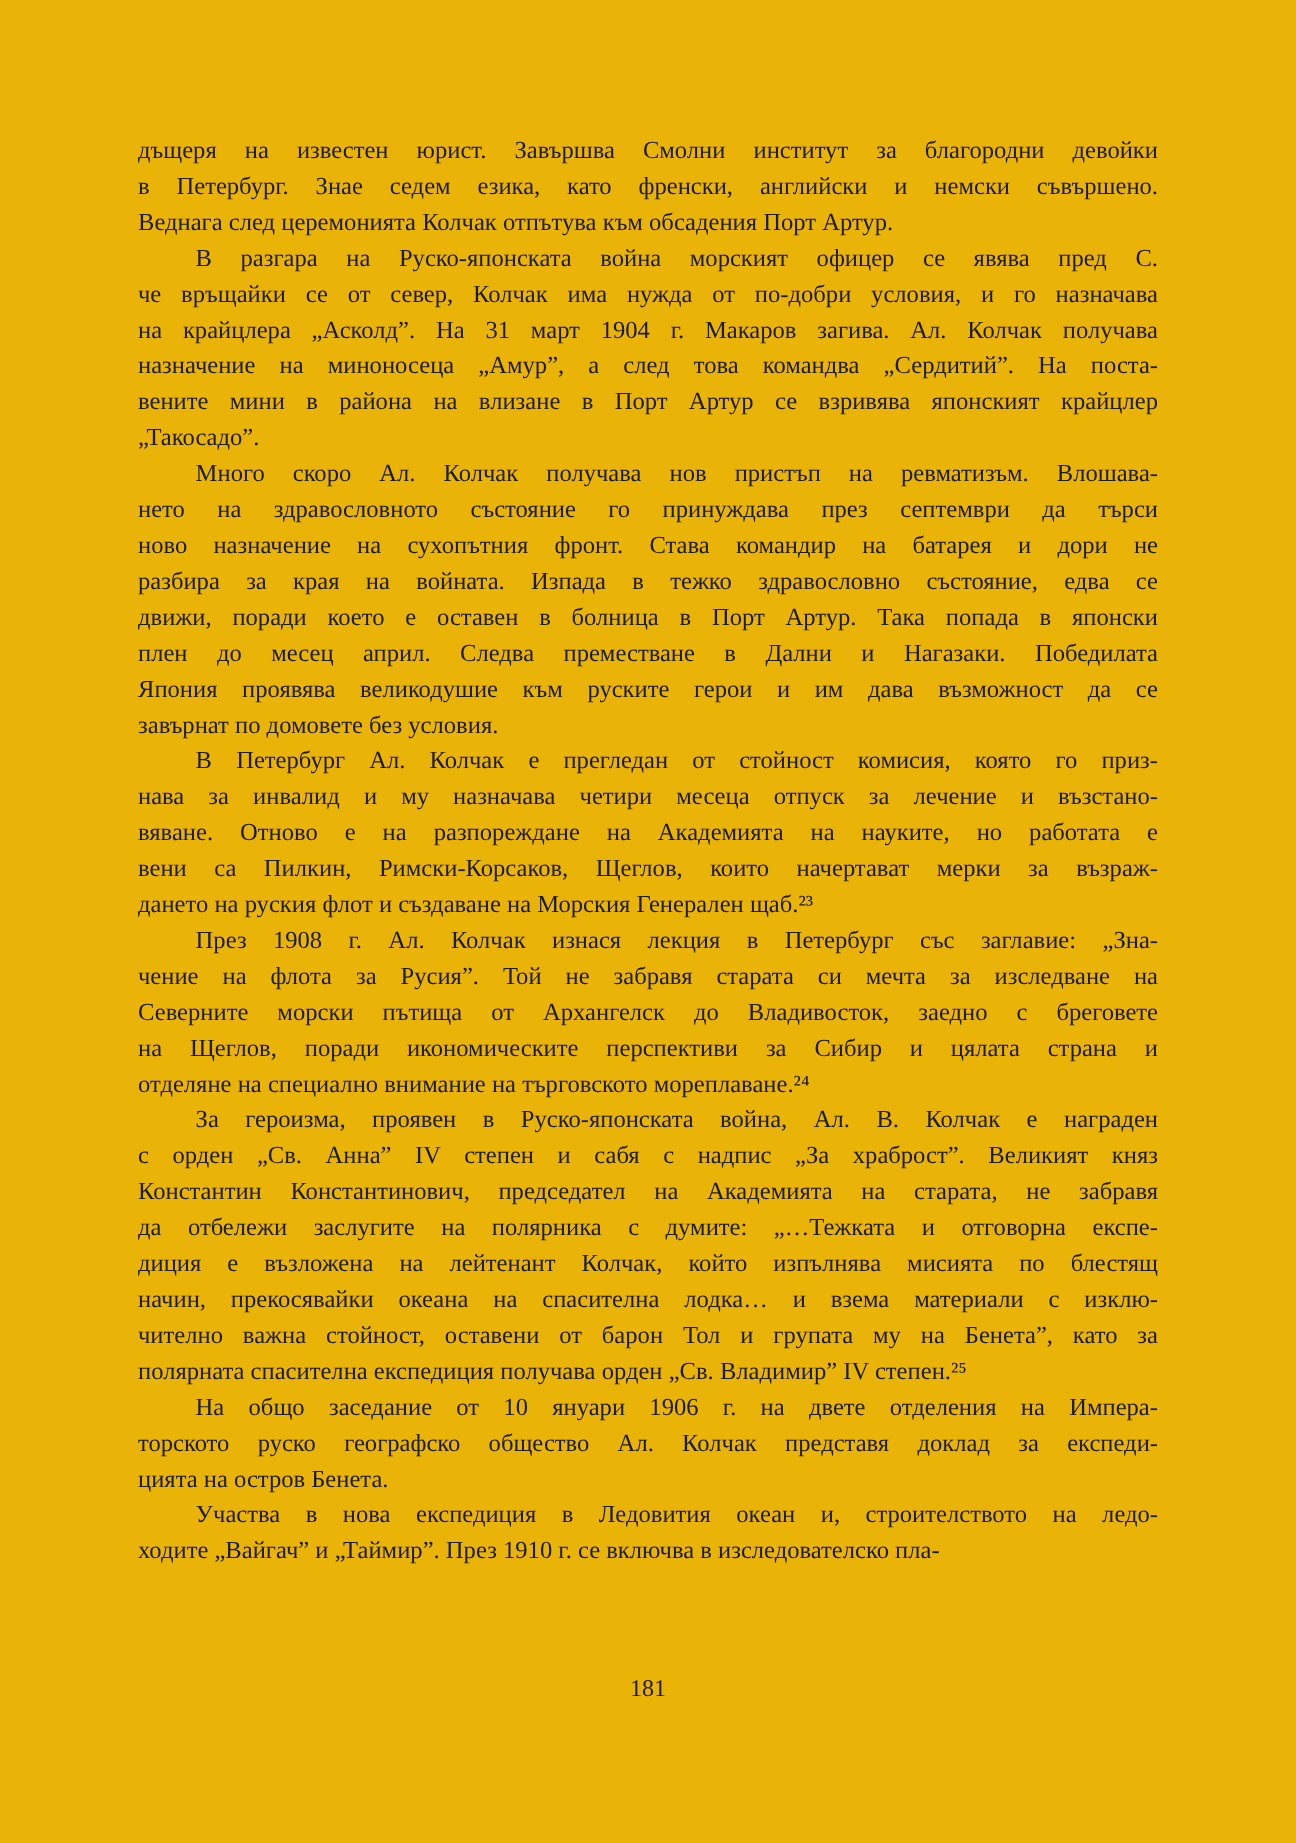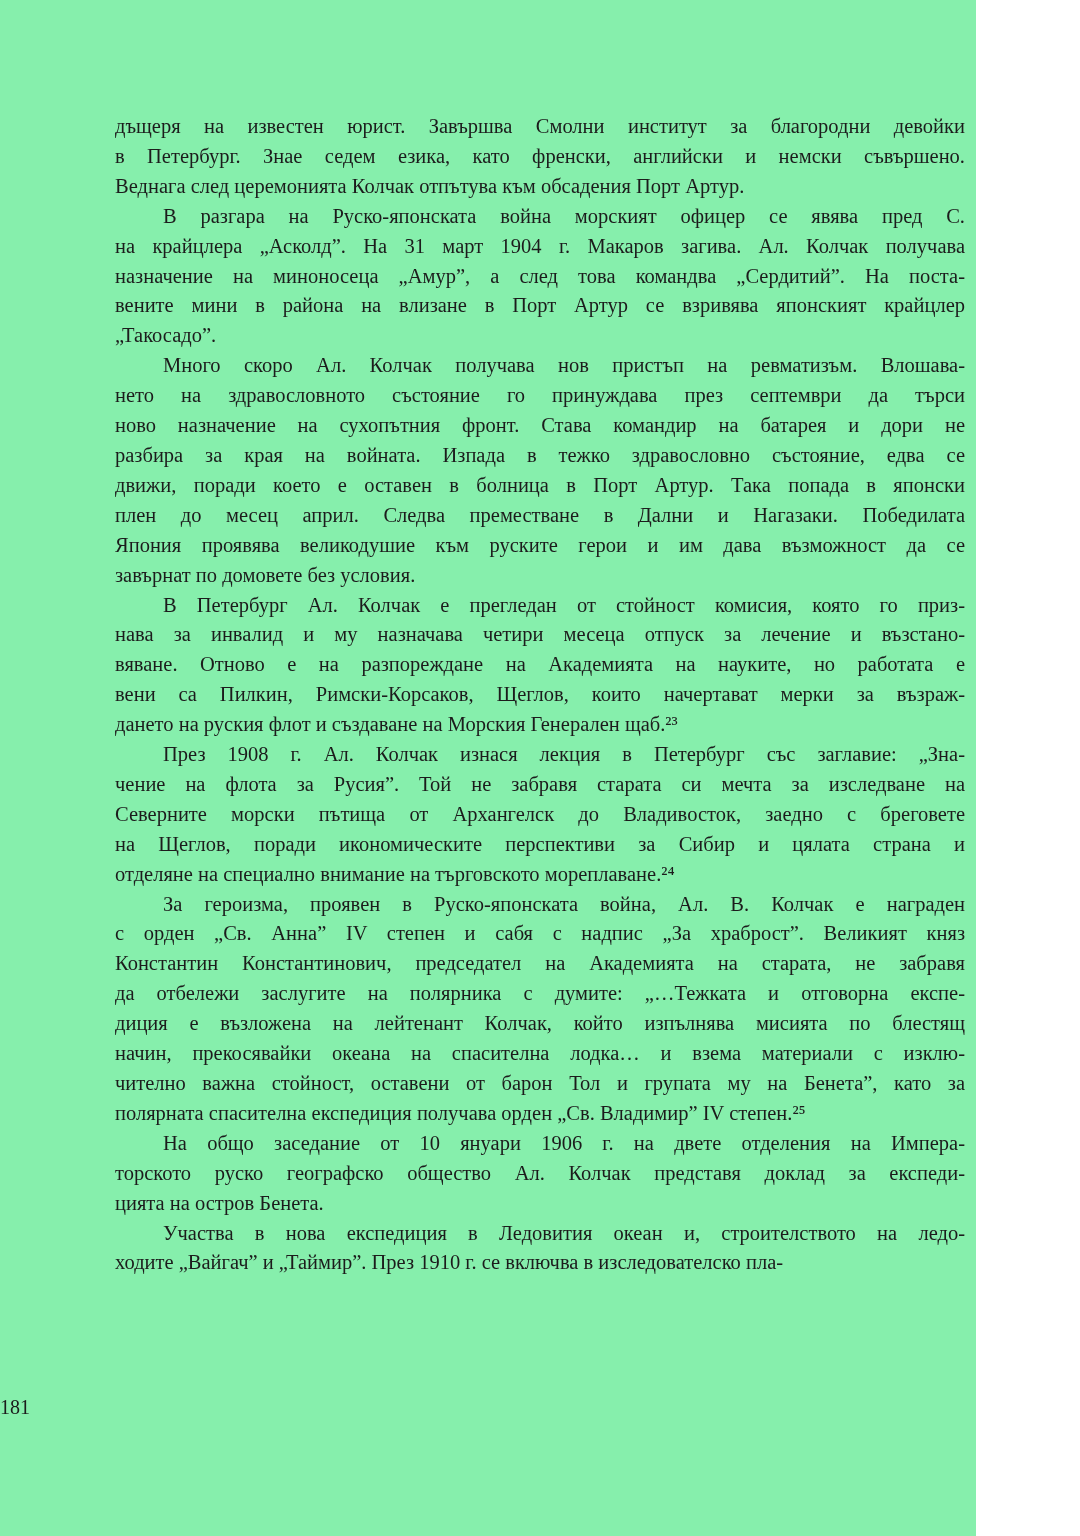--- a/index.html
+++ b/index.html
@@ -2,23 +2,23 @@
 <html><head>
 <meta charset="utf-8">
 <style>
   html, body {
     margin: 0;
     padding: 0;
     background: #ffffff;
   }
   .page {
     position: relative;
-    width: 976px;
+    width: 1080px;
     height: 1536px;
-    background: #86efac;
+    background: #eab308;
     font-family: "Liberation Serif", "DejaVu Serif", serif;
     color: #1c1c1c;
     overflow: hidden;
   }
   .text-block {
     position: absolute;
     left: 115px;
     top: 112px;
     width: 850px;
   }
@@ -38,36 +38,38 @@
     text-align-last: left;
   }
   .line.indent {
     text-indent: 48px;
   }
   .page-number {
     position: absolute;
     top: 1396px;
     left: 0;
     width: 100%;
+    text-align: center;
     font-size: 20px;
     color: #1c1c1c;
   }
 </style>
 </head>
 <body>
 
 <div class="page">
   <div class="text-block" id="text-block">
       <p class="para">
         <span class="line">дъщеря на известен юрист. Завършва Смолни институт за благородни девойки</span>
         <span class="line">в Петербург. Знае седем езика, като френски, английски и немски съвършено.</span>
         <span class="line last">Веднага след церемонията Колчак отпътува към обсадения Порт Артур.</span>
       </p>
       <p class="para">
         <span class="line indent">В разгара на Руско-японската война морският офицер се явява пред С.</span>
+        <span class="line">че връщайки се от север, Колчак има нужда от по-добри условия, и го назначава</span>
         <span class="line">на крайцлера „Асколд”. На 31 март 1904 г. Макаров загива. Ал. Колчак получава</span>
         <span class="line">назначение на миноносеца „Амур”, а след това командва „Сердитий”. На поста-</span>
         <span class="line">вените мини в района на влизане в Порт Артур се взривява японският крайцлер</span>
         <span class="line last">„Такосадо”.</span>
       </p>
       <p class="para">
         <span class="line indent">Много скоро Ал. Колчак получава нов пристъп на ревматизъм. Влошава-</span>
         <span class="line">нето на здравословното състояние го принуждава през септември да търси</span>
         <span class="line">ново назначение на сухопътния фронт. Става командир на батарея и дори не</span>
         <span class="line">разбира за края на войната. Изпада в тежко здравословно състояние, едва се</span>

